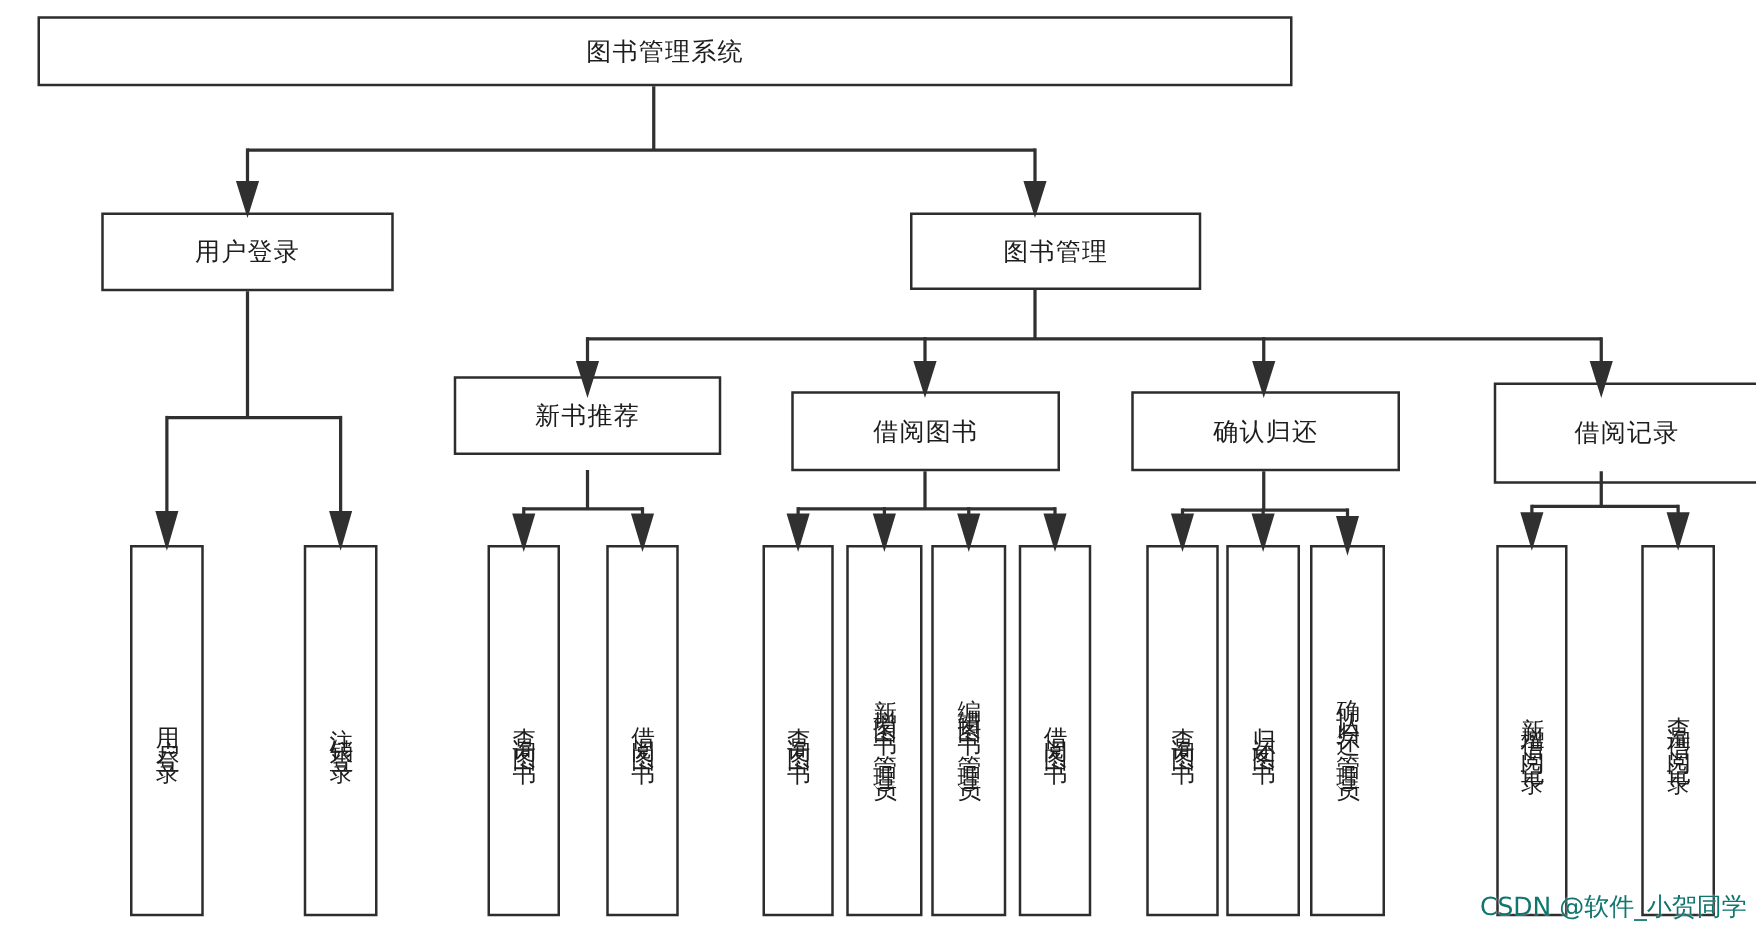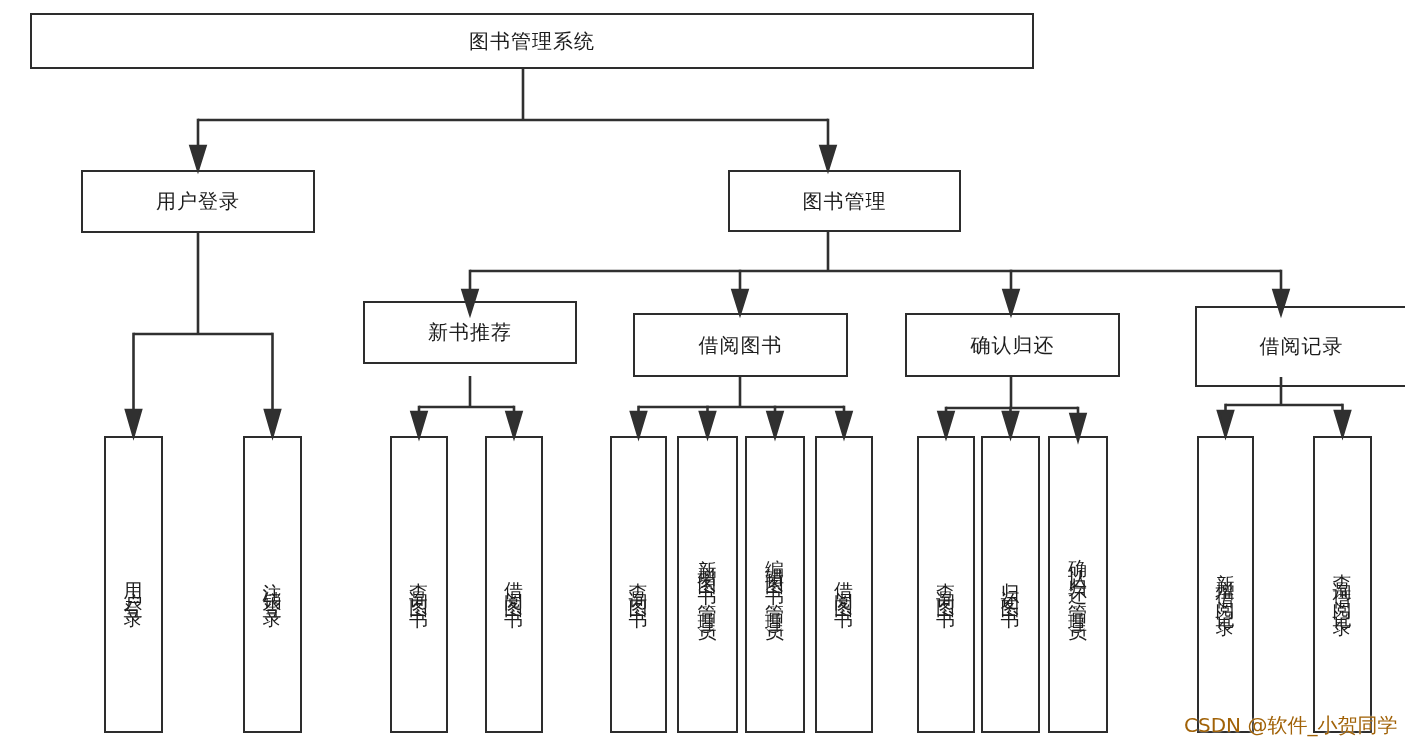--- a/index.html
+++ b/index.html
@@ -47,21 +47,21 @@
   .n-c2{left:677px;width:61px;}
   .n-c3{left:745px;width:60px;}
   .n-c4{left:815px;width:58px;}
   .n-d1{left:917px;width:58px;}
   .n-d2{left:981px;width:59px;}
   .n-d3{left:1048px;width:60px;}
   .n-e1{left:1197px;width:57px;}
   .n-e2{left:1313px;width:59px;}
   .watermark{
     position:absolute;left:1184px;top:712px;
-    font-size:20px;color:#a16207;
+    font-size:20px;color:#0f766e;
     font-family:"DejaVu Sans","Liberation Sans",sans-serif;
     white-space:nowrap;
     text-shadow:0 0 2px rgba(255,255,255,.9);
   }
 </style>
 </head>
 <body>
 
 <div class="stage">
 

